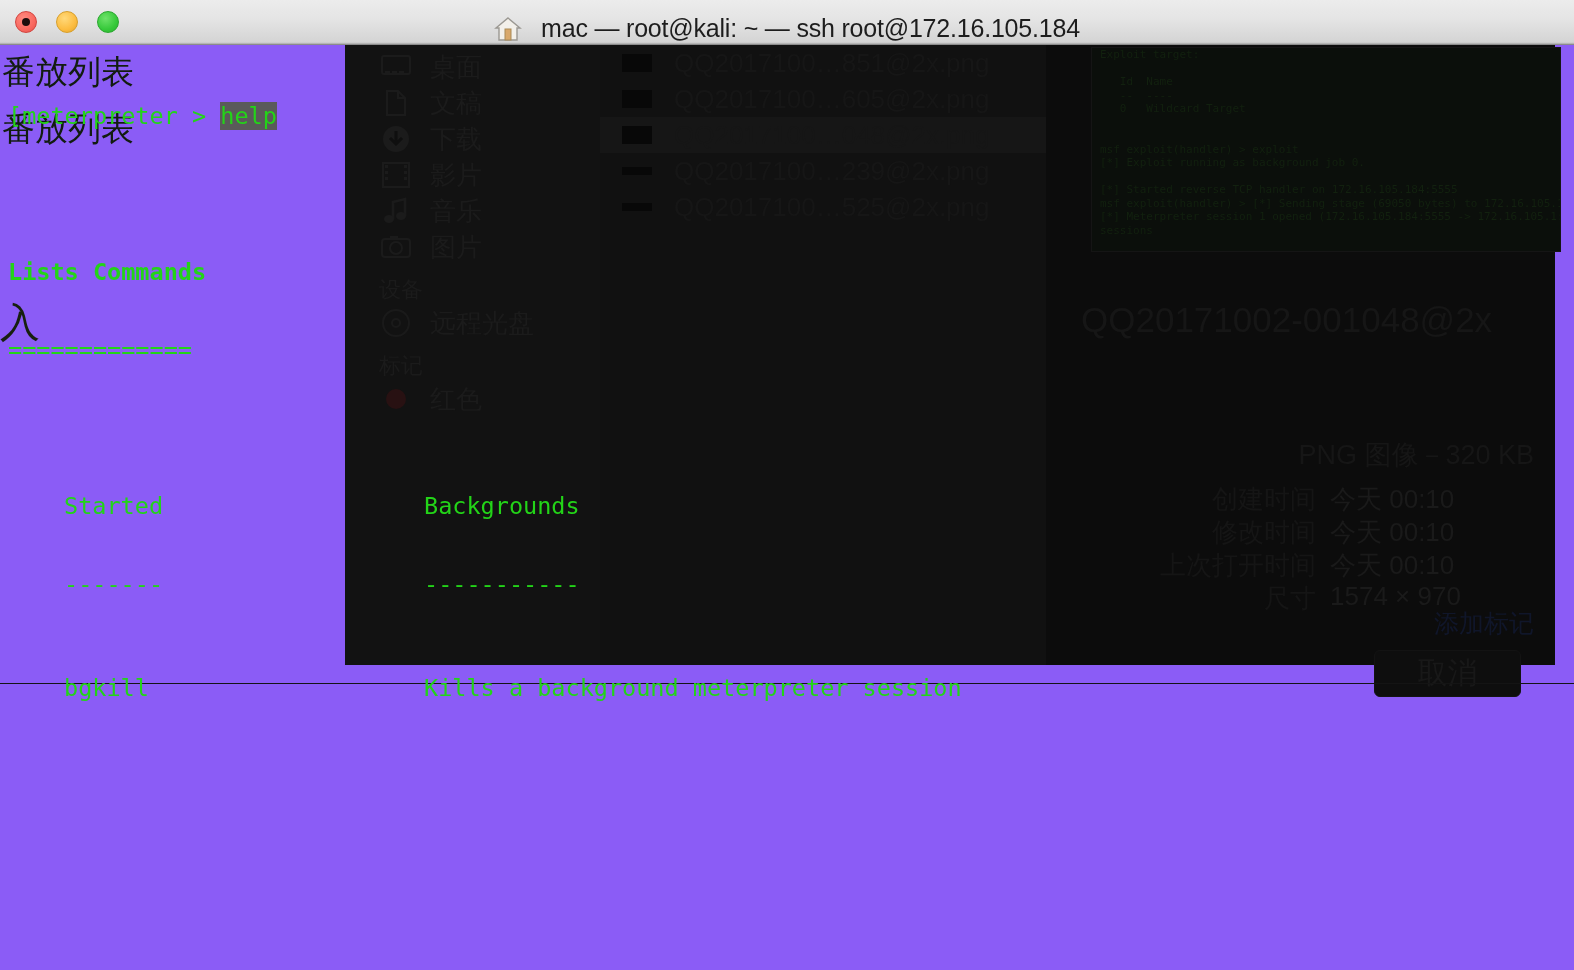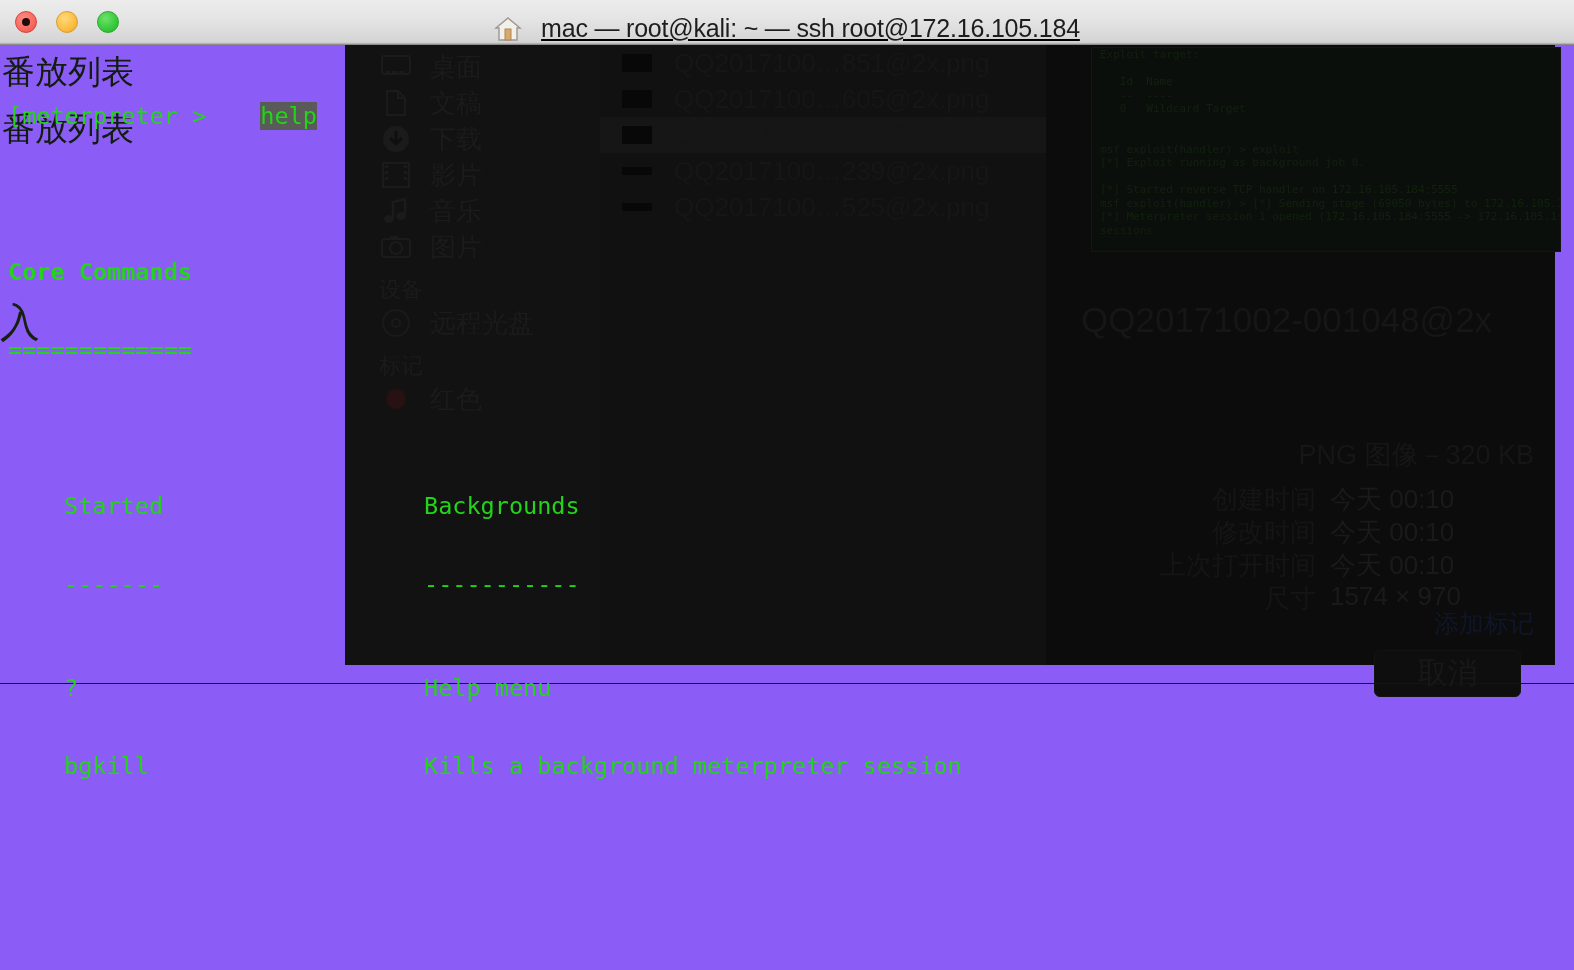--- a/index.html
+++ b/index.html
@@ -23,21 +23,21 @@
   .light { width:22px; height:22px; border-radius:50%; position:relative; }
   .light.red   { background:radial-gradient(circle at 38% 32%,#ff8a80,#f9685f 60%,#e0504a 100%); border:1px solid #d2443f;}
   .light.yellow{ background:radial-gradient(circle at 38% 32%,#ffd97a,#fcbc40 60%,#e0a32c 100%); border:1px solid #d79f2b;}
   .light.green { background:radial-gradient(circle at 38% 32%,#6ee26a,#36c93a 60%,#2bb030 100%); border:1px solid #2aa72f;}
   .light.red::after{
     content:""; position:absolute; left:50%; top:50%; width:8px; height:8px;
     margin:-4px 0 0 -4px; border-radius:50%; background:#1d0d0c;
   }
   #title-wrap {
     position:absolute; left:0; right:0; top:0; height:57px;
-    display:flex; align-items:center; justify-content:center; gap:19px;text-decoration:underline;
+    display:flex; align-items:center; justify-content:center; gap:19px;
   }
   #title-text {
     font-family:"Liberation Sans", sans-serif; font-size:25px; color:#1d1d1d;
     letter-spacing:-0.2px; white-space:nowrap;
   }
   .house-icon { width:28px; height:26px; display:block; }
 
   
   #backdrop { position:absolute; left:0; top:45px; width:1574px; height:925px; z-index:1; background:#8b5cf6; }
 
@@ -100,21 +100,21 @@
   }
 
   
   #terminal {
     position:absolute; left:0; top:45px; width:1574px; height:925px; z-index:20;
     font-family:"DejaVu Sans Mono", monospace; font-size:23.5px; line-height:26px;
     color:#23d418; padding:6px 0 0 8px; white-space:pre;
   }
   .trow { height:26px; white-space:pre; }
   .prompt-u { }
-  .hl { background:#5a5a5a; color:#23d418;margin-left:40px; }
+  .hl { background:#5a5a5a; color:#23d418; }
   .cmdcol { display:inline-block; width:360px; }
   .indent { display:inline-block; width:56px; }
   #core-title { font-weight:bold; }
   .blank { height:26px; }
 </style>
 </head>
 <body>
 
 <div id="window">
 
@@ -300,27 +300,26 @@
       <div id="ql-tag">添加标记</div>
       <div id="ql-cancel">取消</div>
     </div>
 
     <div id="sep-line"></div>
   </div>
 
   <div id="terminal">
     <div class="trow"><span>[</span><span class="prompt-u">meterpreter</span><span> &gt; </span><span class="hl">help</span></div>
     <div class="blank"></div>
-    <div class="trow" id="core-title">Core Commands</div>
+    <div class="trow" id="core-title">Lists Commands</div>
     <div class="trow">=============</div>
     <div class="blank"></div>
     <div class="trow"><span class="indent"></span><span class="cmdcol">Started</span><span>Backgrounds</span></div>
     <div class="trow"><span class="indent"></span><span class="cmdcol">-------</span><span>-----------</span></div>
 
-    <div class="trow"><span class="indent"></span><span class="cmdcol">?</span><span>Help menu</span></div>
     <div class="trow"><span class="indent"></span><span class="cmdcol">bgkill</span><span>Kills a background meterpreter session</span></div>
     
     
     
     
     
     
     
     
     

